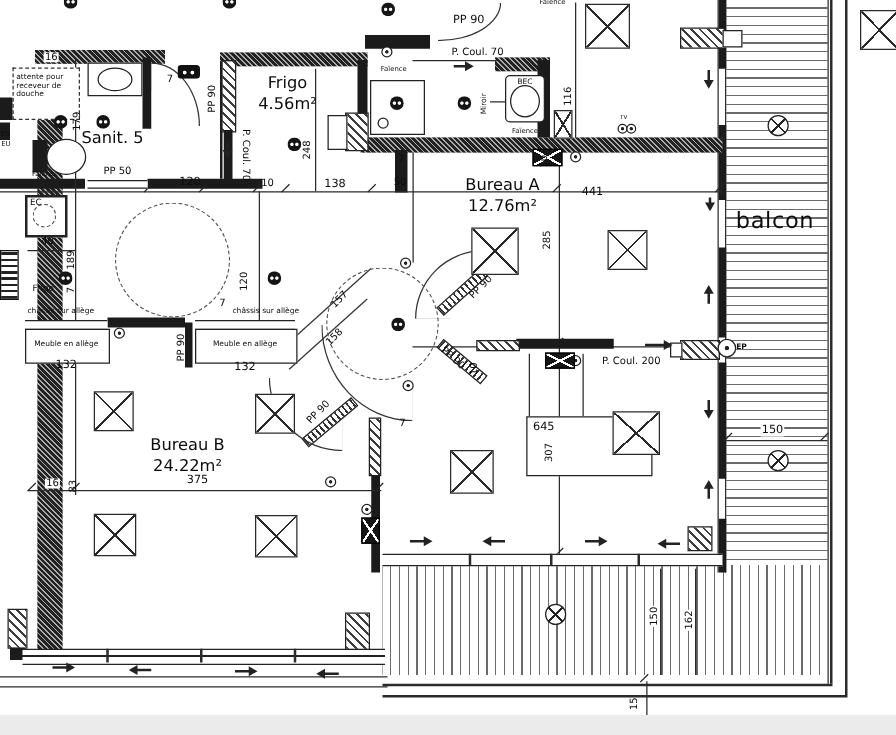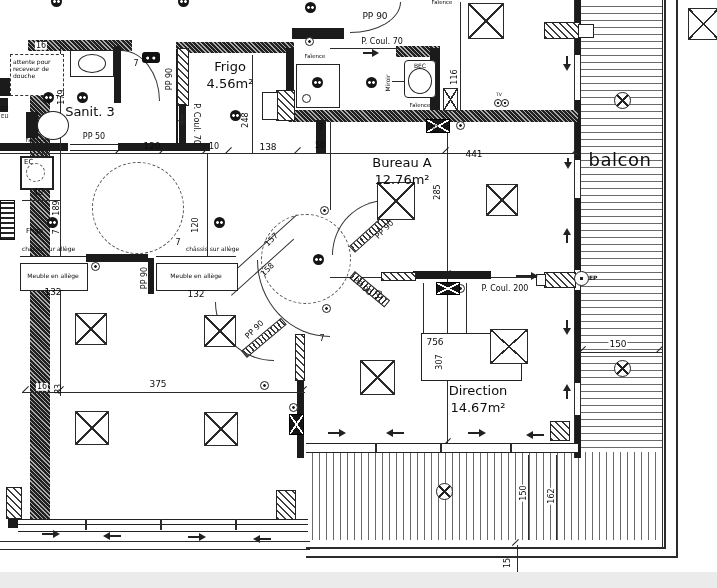--- a/index.html
+++ b/index.html
@@ -255,35 +255,35 @@
   <div class="arrow r" style="left:42px;top:533px"></div>
   <div class="arrow l" style="left:105px;top:535px"></div>
   <div class="arrow r" style="left:188px;top:536px"></div>
   <div class="arrow l" style="left:255px;top:538px"></div>
   <div class="arrow r" style="left:328px;top:432px"></div>
   <div class="arrow l" style="left:388px;top:432px"></div>
   <div class="arrow r" style="left:468px;top:432px"></div>
   <div class="arrow l" style="left:528px;top:434px"></div>
 
   <div class="t room c" style="left:90px;top:112px">
-    <div>Sanit. 3</div>
+    <div>Sanit. 5</div>
   </div>
   <div class="t room c" style="left:230px;top:76px">
     <div>Frigo</div>
     <div>4.56m²</div>
   </div>
-  <div class="t room c" style="left:402px;top:172px">
+  <div class="t room c" style="left:402px;top:158px">
     <div>Bureau A</div>
     <div>12.76m²</div>
   </div>
-  <div class="t room c" style="left:478px;top:400px">
-    <div>Direction</div>
-    <div>14.67m²</div>
+  <div class="t room c" style="left:150px;top:366px">
+    <div>Bureau B</div>
+    <div>24.22m²</div>
   </div>
-  <div class="t balc c" style="left:620px;top:160px">balcon</div>
+  <div class="t balc c" style="left:620px;top:178px">balcon</div>
 
   <div class="t f8 c bg" style="left:94px;top:137px">PP 50</div>
   <div class="t c" style="left:375px;top:17px">PP 90</div>
   <div class="t f8 r90" style="left:170px;top:79px">PP 90</div>
   <div class="t f8 c" style="left:382px;top:42px">P. Coul. 70</div>
   <div class="t f8 rp90" style="left:196px;top:124px">P. Coul. 70</div>
   <div class="t f8 c" style="left:505px;top:289px">P. Coul. 200</div>
   <div class="t f8 r45" style="left:385px;top:230px">PP 90</div>
   <div class="t f8 rp42" style="left:362px;top:287px">PP 90</div>
   <div class="t f8 r45" style="left:255px;top:330px">PP 90</div>
@@ -327,20 +327,20 @@
   <div class="t f8 c" style="left:178px;top:243px">7</div>
   <div class="t c" style="left:53px;top:293px">132</div>
   <div class="t c" style="left:196px;top:295px">132</div>
   <div class="t f8 r45" style="left:272px;top:240px">157</div>
   <div class="t f8 r45" style="left:268px;top:270px">158</div>
   <div class="t f8 r90" style="left:380px;top:295px">10</div>
   <div class="t f8 c" style="left:322px;top:339px">7</div>
   <div class="t f8 c bg" style="left:42px;top:387px">16</div>
   <div class="t f8 r90" style="left:59px;top:389px">83</div>
   <div class="t c" style="left:158px;top:385px">375</div>
-  <div class="t c bg" style="left:435px;top:343px">756</div>
+  <div class="t c bg" style="left:435px;top:343px">645</div>
   <div class="t f8 r90 bg" style="left:440px;top:362px">307</div>
   <div class="t c bg" style="left:618px;top:345px">150</div>
   <div class="t f8 r90 bg" style="left:524px;top:493px">150</div>
   <div class="t f8 r90 bg" style="left:552px;top:496px">162</div>
   <div class="t f8 r90" style="left:508px;top:563px">15</div>
 
 </div>
 
 </body></html>

